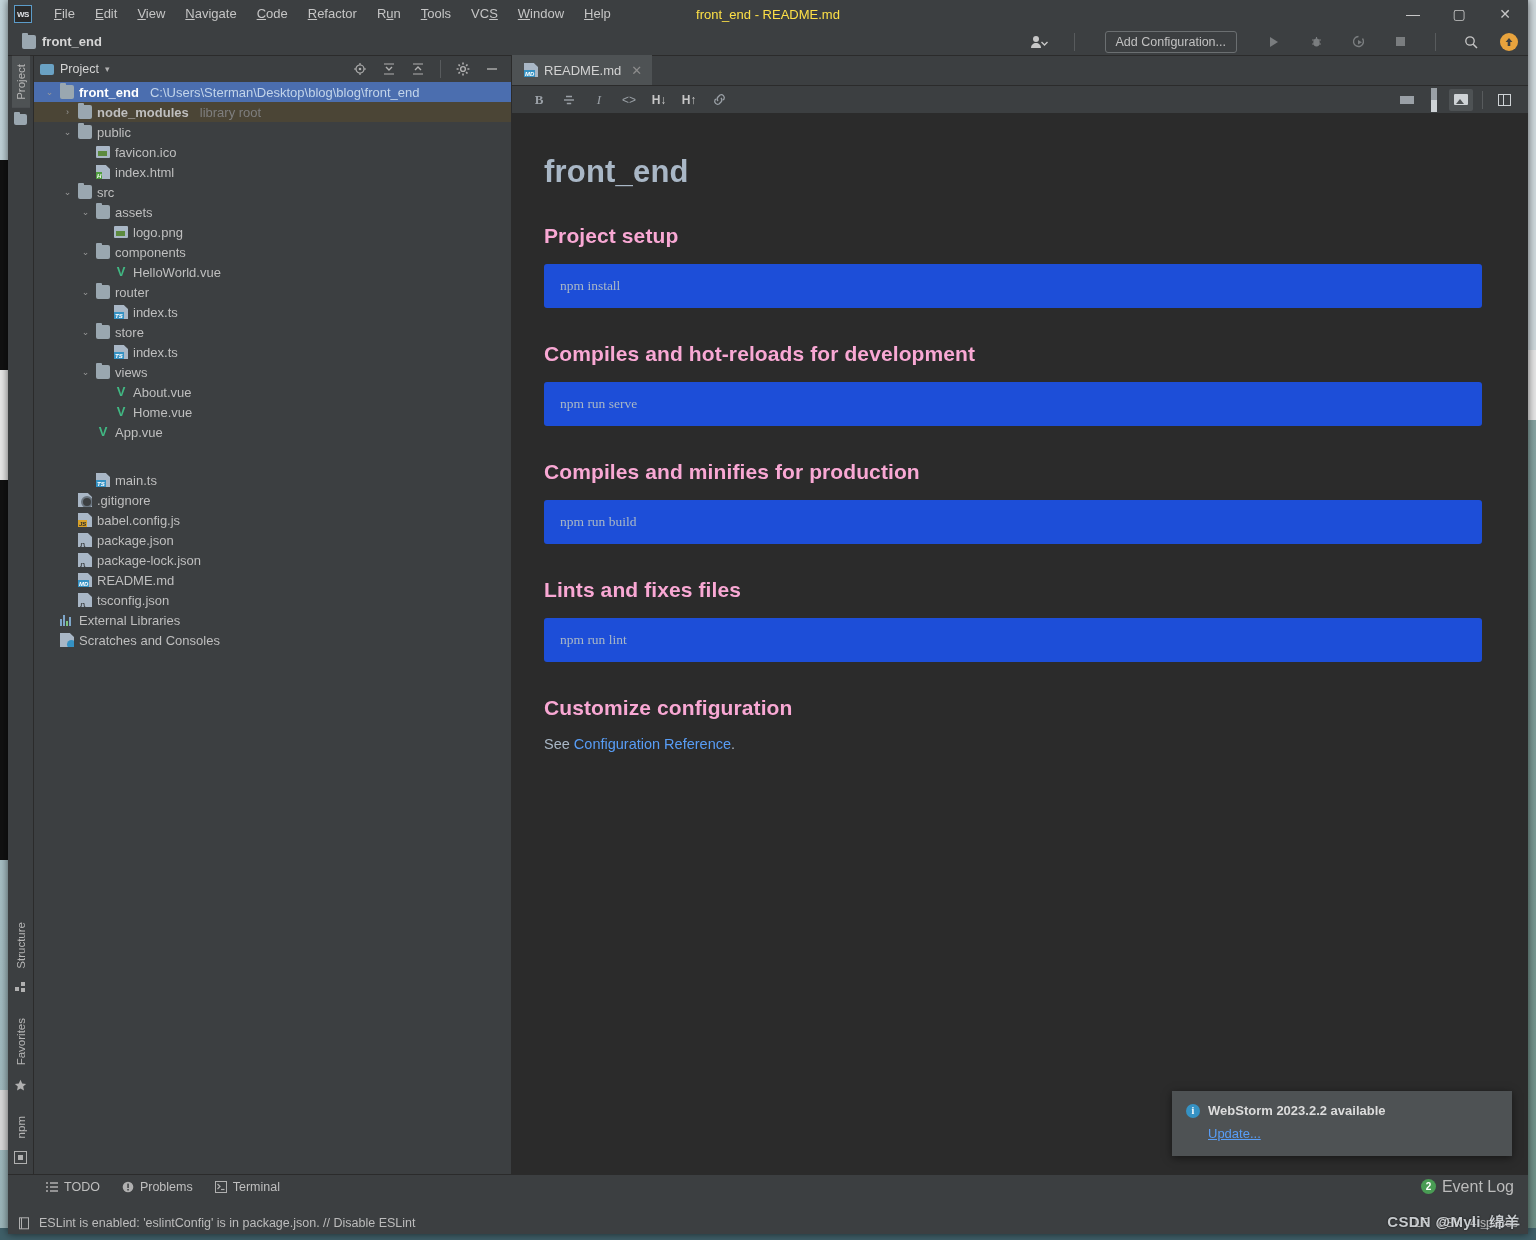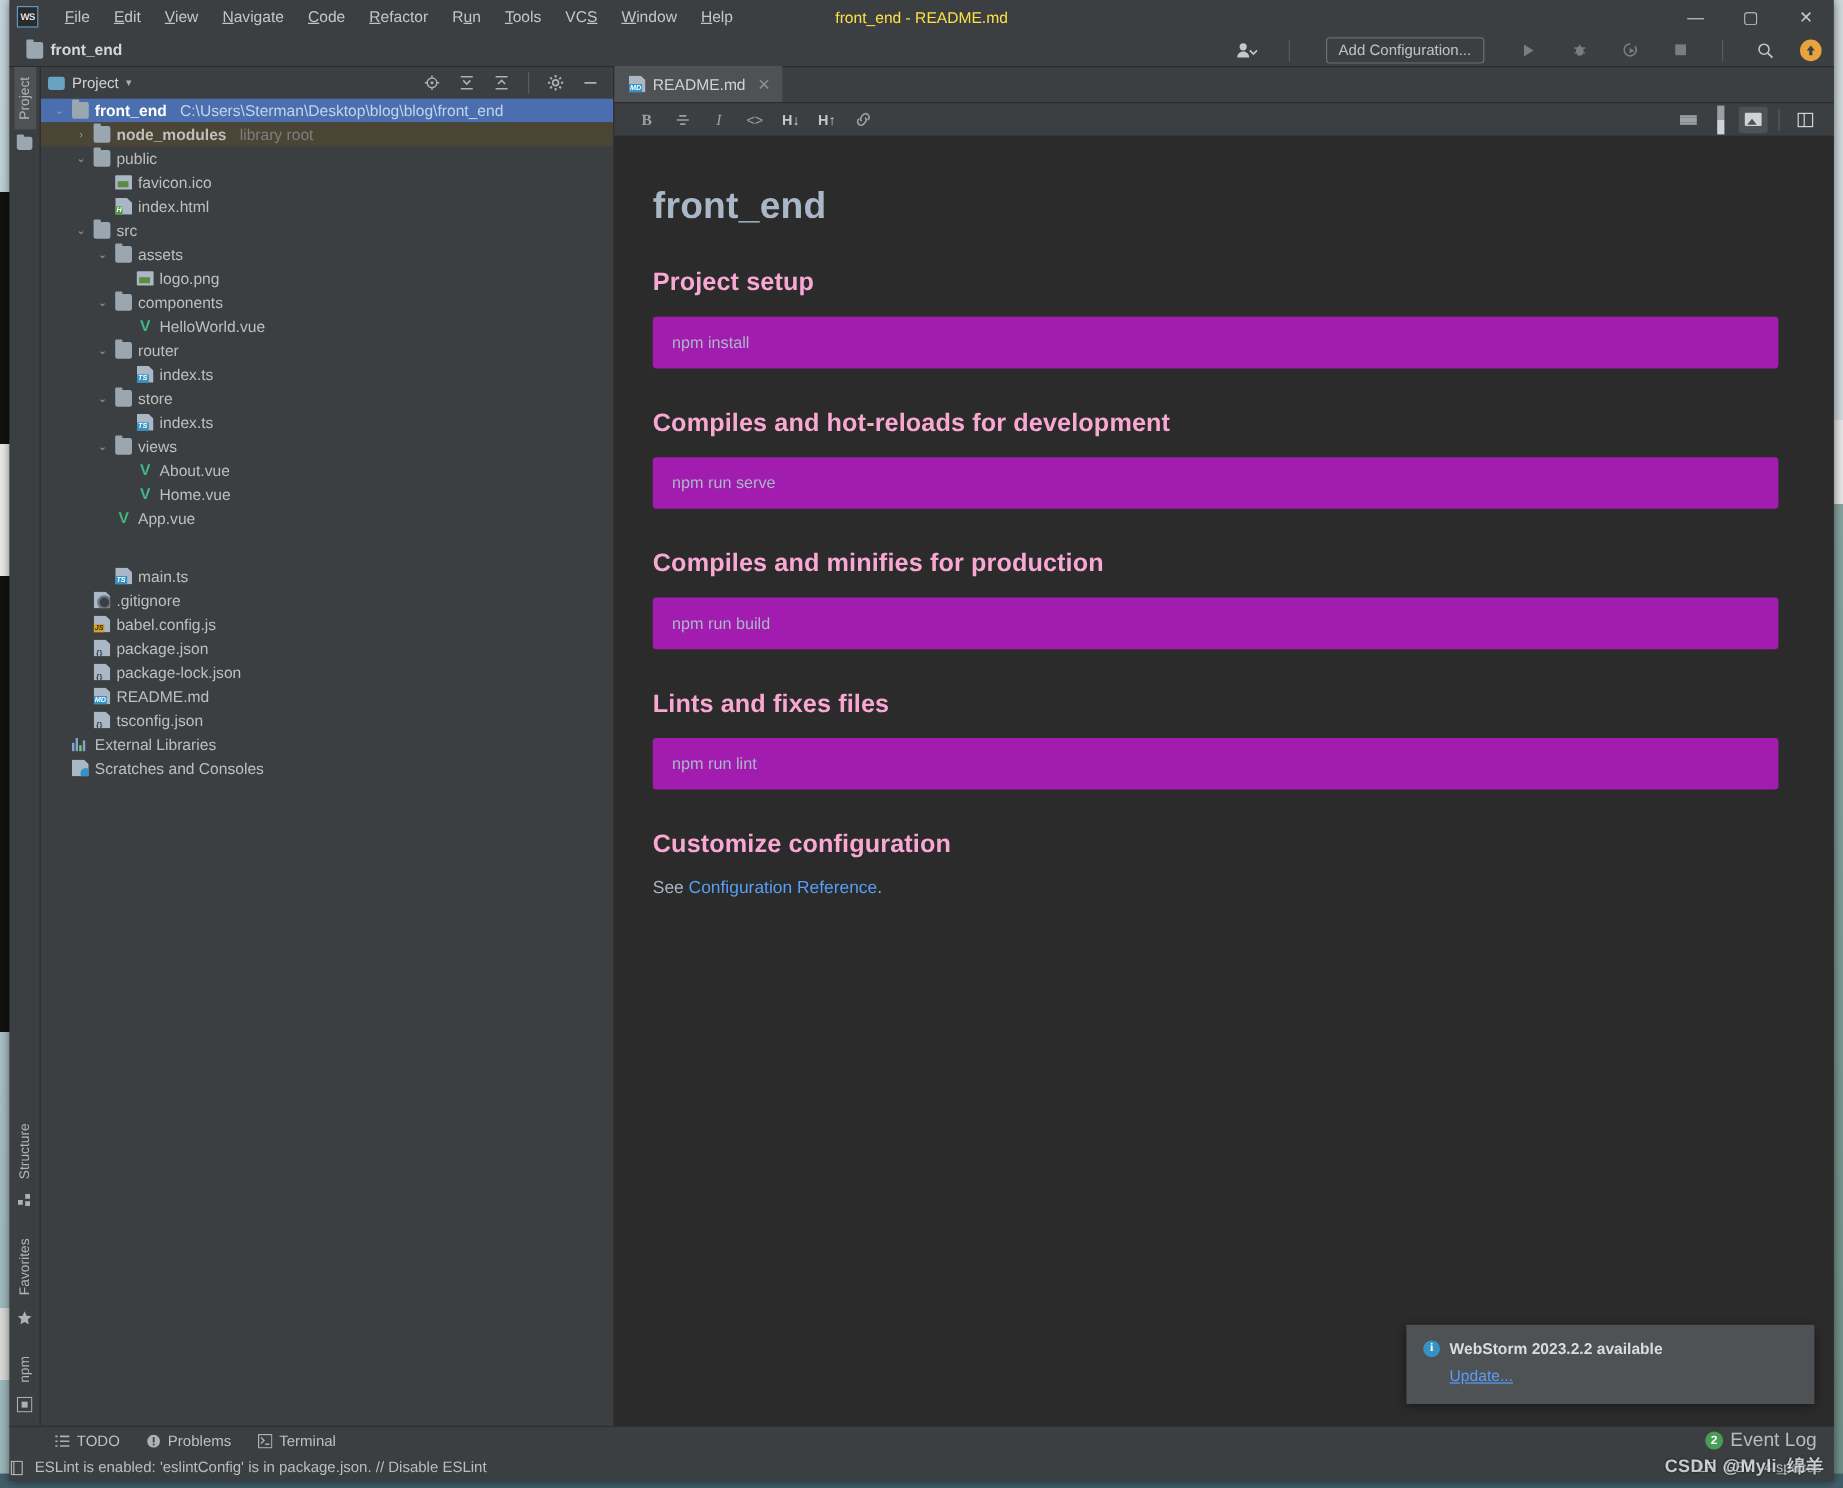--- a/index.html
+++ b/index.html
@@ -104,43 +104,43 @@
   .md-btn{width:26px;height:22px;display:flex;align-items:center;justify-content:center;color:#9aa0a6;font-size:13px;border-radius:2px;}
   .md-right{margin-left:auto;display:flex;align-items:center;gap:3px;padding-right:12px;}
   .vbtn{width:24px;height:22px;display:flex;align-items:center;justify-content:center;border-radius:2px;}
   .vbtn.active{background:#4e5254;}
   .vbtn i{display:block;}
 
   
   .preview{flex:1;background:#2b2b2b;overflow:hidden;position:relative;padding:40px 46px 0 32px;}
   .preview h1{font-size:31px;color:#a9b7c6;font-weight:bold;margin-bottom:34px;letter-spacing:.2px;}
   .preview h2{font-size:21px;color:#f9a8d4;font-weight:bold;margin:11px 0 16px;letter-spacing:.1px;}
-  .codeblk{background:#a21caf;border-radius:3px;padding:14px 16px;margin-bottom:34px;
-           font-family:Liberation Sans, sans-serif;font-size:13.5px;color:#a9b7c6;}
+  .codeblk{background:#1d4ed8;border-radius:3px;padding:14px 16px;margin-bottom:34px;
+           font-family:Liberation Serif, serif;font-size:13.5px;color:#a9b7c6;}
   .ptext{font-size:14.5px;color:#a9b7c6;}
   .ptext a{color:#589df6;text-decoration:none;}
   .editor-scroll{position:absolute;right:0;top:0;width:14px;height:100%;}
 
   
   .notif{position:absolute;right:16px;bottom:18px;width:340px;background:#4e5254;
          box-shadow:0 2px 8px rgba(0,0,0,.5);padding:12px 14px 14px;}
   .notif .nrow{display:flex;align-items:center;gap:8px;}
   .notif .ntitle{font-size:13px;color:#dcdcdc;font-weight:bold;}
   .info-ic{width:14px;height:14px;border-radius:50%;background:#3592c4;color:#fff;font-size:10px;
            display:flex;align-items:center;justify-content:center;font-weight:bold;font-family:"Liberation Serif",serif;}
   .notif .nlink{color:#589df6;font-size:13px;margin-left:22px;margin-top:8px;display:inline-block;}
 
   
   .toolwin-bar{height:24px;background:#3c3f41;border-top:1px solid #2b2b2b;display:flex;align-items:center;
                padding-left:38px;gap:22px;flex:0 0 24px;}
   .twb{display:flex;align-items:center;gap:6px;font-size:12.5px;color:#bfbfbf;}
   .twb-right{margin-left:auto;display:flex;align-items:center;gap:6px;padding-right:14px;}
   .badge{width:15px;height:15px;border-radius:50%;background:#499c54;color:#fff;font-size:10px;
          display:flex;align-items:center;justify-content:center;font-weight:bold;}
-  .statusbar{height:22px;background:#3c3f41;display:flex;align-items:center;gap:8px;flex:0 0 22px;position:relative;}
+  .statusbar{height:22px;background:#3c3f41;display:flex;align-items:center;padding-left:10px;gap:8px;flex:0 0 22px;position:relative;margin-top:14px;}
   .statusbar .st{font-size:12.5px;color:#bcbcbc;}
   .sb-right{position:absolute;right:10px;display:flex;align-items:center;gap:8px;font-size:12px;color:#bcbcbc;}
   .watermark{position:absolute;right:8px;bottom:2px;font-size:15px;color:#dfe3e6;opacity:.85;
              font-weight:bold;letter-spacing:.3px;pointer-events:none;text-shadow:0 0 2px #000;}
 
   .lines-ic{display:flex;flex-direction:column;gap:2px;}
   .lines-ic i{display:block;width:14px;height:2px;background:#9aa0a6;}
   .split-ic{display:flex;gap:2px;align-items:center;}
   .split-ic i{display:block;width:6px;height:12px;background:#9aa0a6;}
   .split-ic i:last-child{background:#cfd3d6;}

